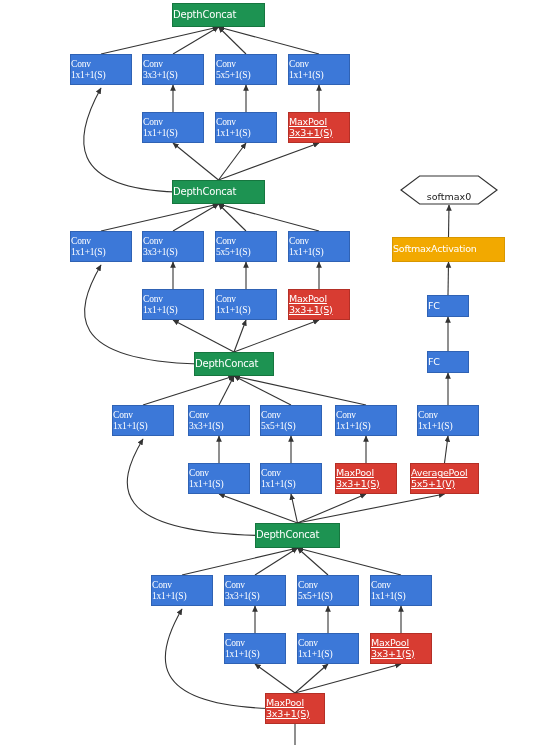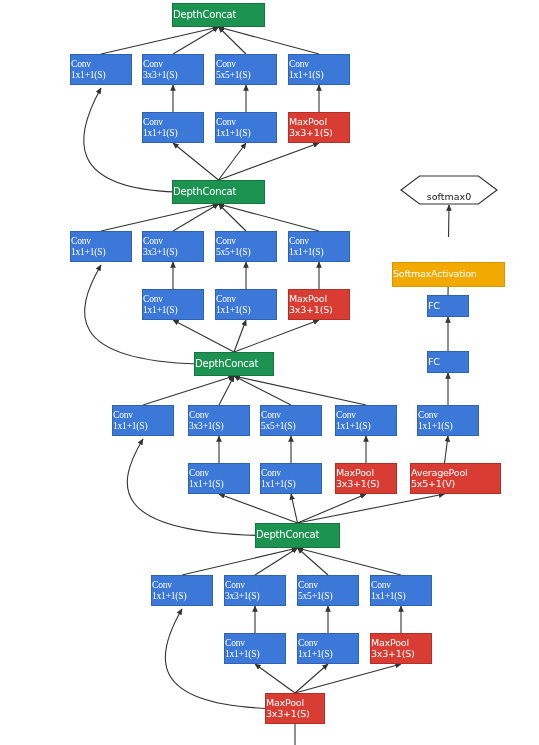--- a/index.html
+++ b/index.html
@@ -42,37 +42,37 @@
   .n-conv {
     background: #3c78d8;
     border: 1px solid #2f62b4;
     font-size: 9.5px;
     font-family: Liberation Serif, serif;
   }
   .n-pool {
     background: #d83c32;
     border: 1px solid #b42f26;
     font-size: 9.5px;
+    text-decoration: underline;
   }
   .n-concat {
     background: #1d9352;
     border: 1px solid #16763f;
     font-size: 10px;
     font-weight: 500;
   }
   .n-fc {
     background: #3c78d8;
     border: 1px solid #2f62b4;
     font-size: 9.5px;
   }
   .n-softmaxact {
     background: #f2a900;
     border: 1px solid #d89700;
     font-size: 9.5px;
-    margin-top: 25px;
   }
   .oct-wrap {
     position: absolute;
     z-index: 2;
   }
   .oct-wrap svg {
     position: absolute;
     left: 0;
     top: 0;
   }
@@ -245,21 +245,21 @@
         <span class="l2">1x1+1(S)</span>
       </div>
       <div class="node n-conv" style="left: 260px; top: 463px; width: 62px; height: 31px;">
         <span class="l1">Conv</span>
         <span class="l2">1x1+1(S)</span>
       </div>
       <div class="node n-pool" style="left: 335px; top: 463px; width: 62px; height: 31px;">
         <span class="l1">MaxPool</span>
         <span class="l2">3x3+1(S)</span>
       </div>
-      <div class="node n-pool" style="left: 410px; top: 463px; width: 91px; height: 31px;">
+      <div class="node n-pool" style="left: 410px; top: 463px; width: 69px; height: 31px;">
         <span class="l1">AveragePool</span>
         <span class="l2">5x5+1(V)</span>
       </div>
       <div class="node n-fc" style="left: 427px; top: 295px; width: 42px; height: 22px;">
         <span class="l1">FC</span>
       </div>
       <div class="node n-fc" style="left: 427px; top: 351px; width: 42px; height: 22px;">
         <span class="l1">FC</span>
       </div>
       <div class="node n-softmaxact" style="left: 392px; top: 237px; width: 113px; height: 25px;">

